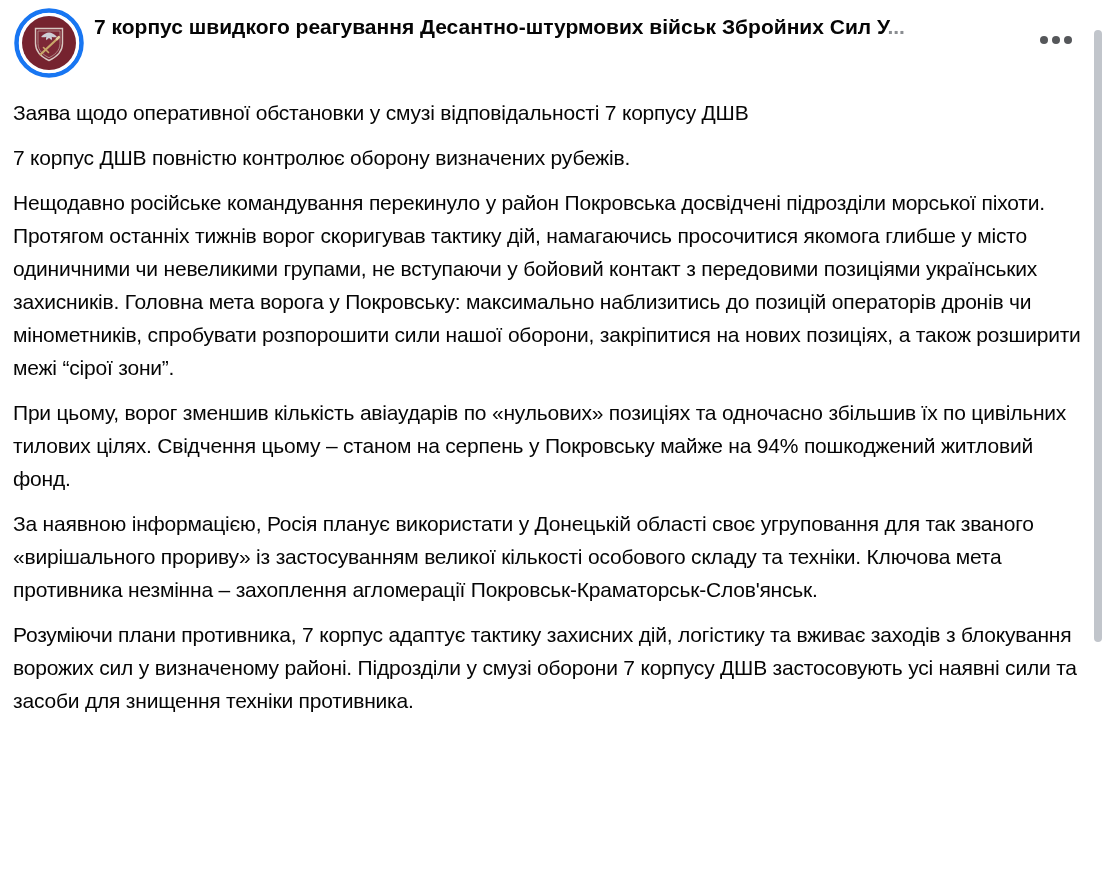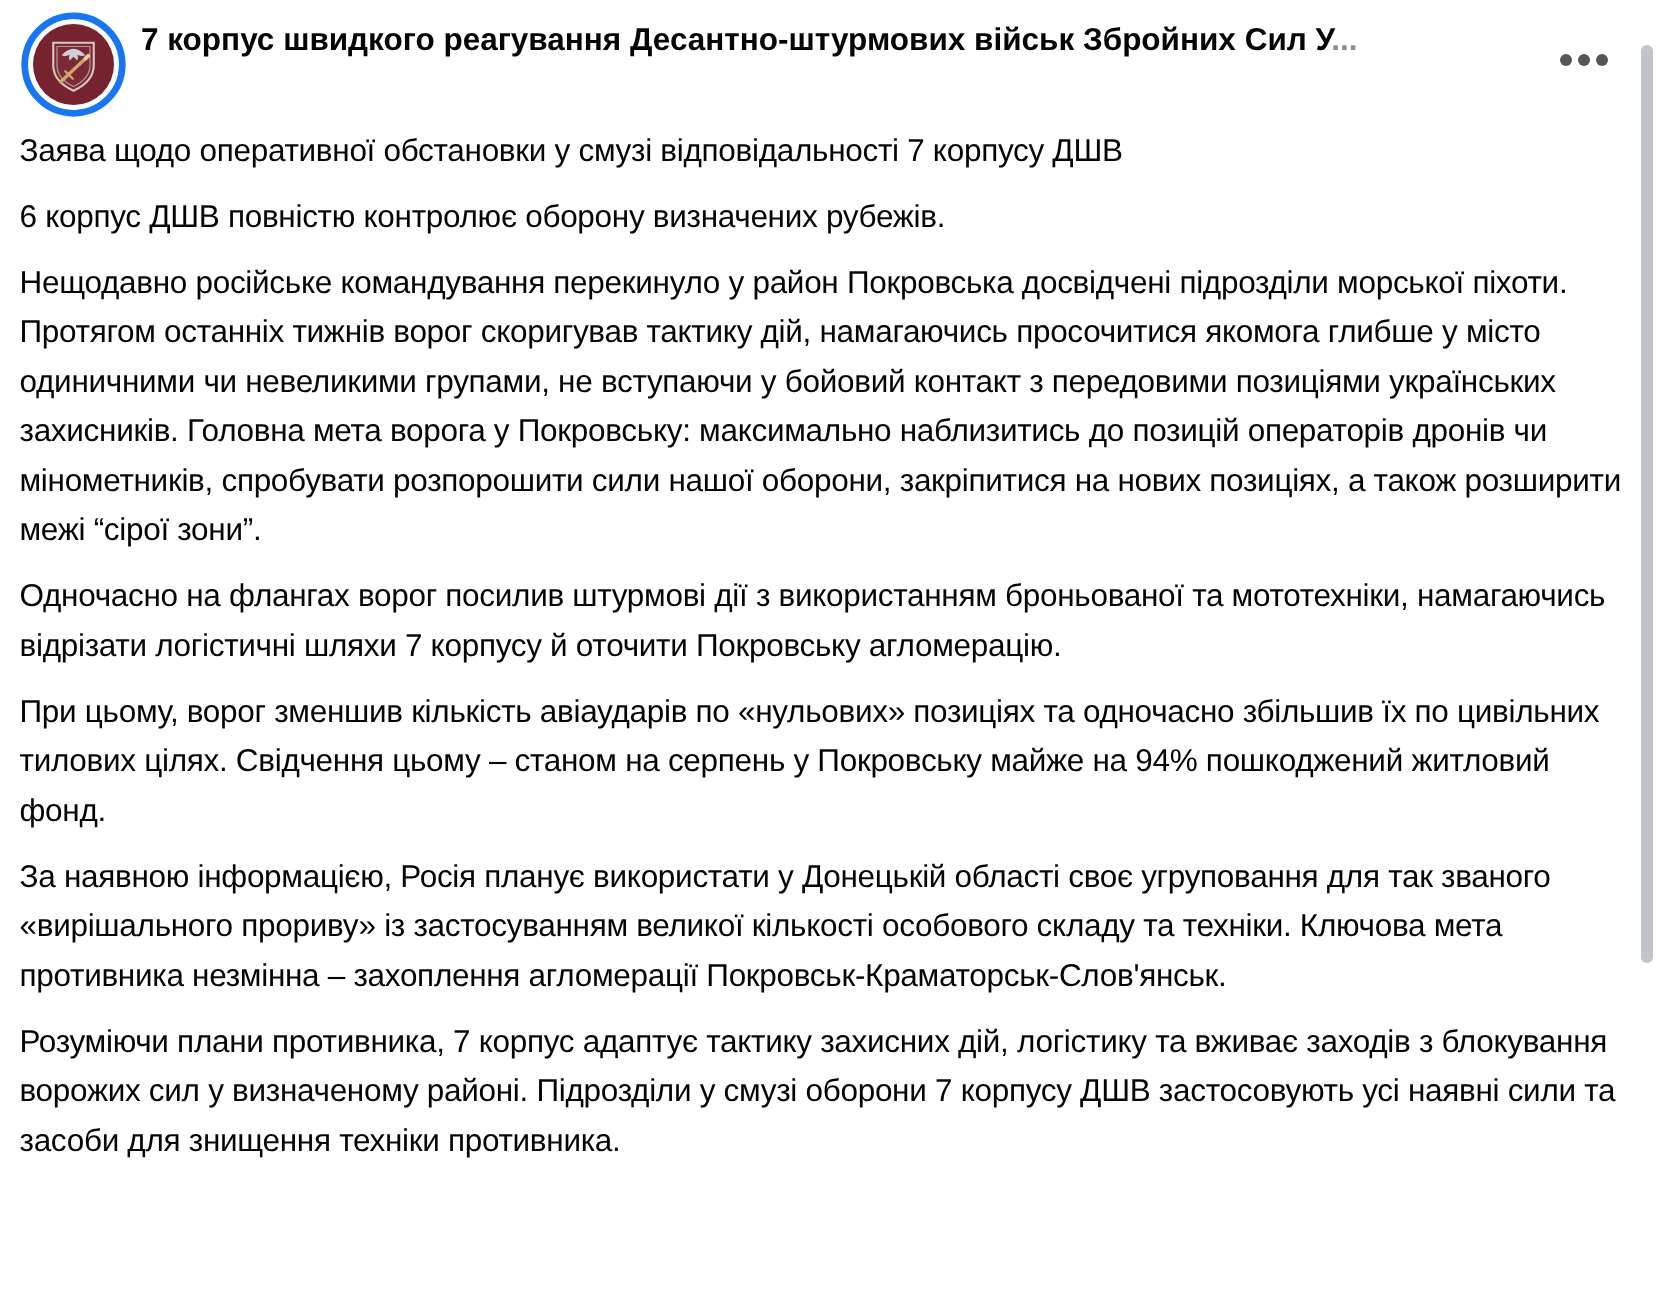--- a/index.html
+++ b/index.html
@@ -69,21 +69,21 @@
   }
 
   
   .post-text {
     padding: 4px 22px 0 13px;
     font-size: 21px;
     line-height: 33px;
     color: #050505;
     letter-spacing: -0.2px;
   }
-  .post-text p { margin: 0 0 11px 0; }
+  .post-text p { margin: 12px 0 11px 0; }
 
   
   .scrollbar {
     position: absolute;
     top: 30px;
     right: 2px;
     width: 8px;
     height: 612px;
     border-radius: 4px;
     background: #c1c5cb;
@@ -119,22 +119,21 @@
 
     <div class="menu-dots">
       <span></span>
       <span></span>
       <span></span>
     </div>
   </div>
 
   <div class="post-text">
     <p>Заява щодо оперативної обстановки у смузі відповідальності 7 корпусу ДШВ</p>
-    <p>6 корпус ДШВ повністю контролює оборону визначених рубежів.</p>
+    <p>7 корпус ДШВ повністю контролює оборону визначених рубежів.</p>
     <p>Нещодавно російське командування перекинуло у район Покровська досвідчені підрозділи морської піхоти. Протягом останніх тижнів ворог скоригував тактику дій, намагаючись просочитися якомога глибше у місто одиничними чи невеликими групами, не вступаючи у бойовий контакт з передовими позиціями українських захисників. Головна мета ворога у Покровську: максимально наблизитись до позицій операторів дронів чи мінометників, спробувати розпорошити сили нашої оборони, закріпитися на нових позиціях, а також розширити межі “сірої зони”.</p>
-    <p>Одночасно на флангах ворог посилив штурмові дії з використанням броньованої та мототехніки, намагаючись відрізати логістичні шляхи 7 корпусу й оточити Покровську агломерацію.</p>
     <p>При цьому, ворог зменшив кількість авіаударів по «нульових» позиціях та одночасно збільшив їх по цивільних тилових цілях. Свідчення цьому – станом на серпень у Покровську майже на 94% пошкоджений житловий фонд.</p>
     <p>За наявною інформацією, Росія планує використати у Донецькій області своє угруповання для так званого «вирішального прориву» із застосуванням великої кількості особового складу та техніки. Ключова мета противника незмінна – захоплення агломерації Покровськ-Краматорськ-Слов'янськ.</p>
     <p>Розуміючи плани противника, 7 корпус адаптує тактику захисних дій, логістику та вживає заходів з блокування ворожих сил у визначеному районі. Підрозділи у смузі оборони 7 корпусу ДШВ застосовують усі наявні сили та засоби для знищення техніки противника.</p>
   </div>
 
   <div class="scrollbar"></div>
 </div>
 
 </body></html>

